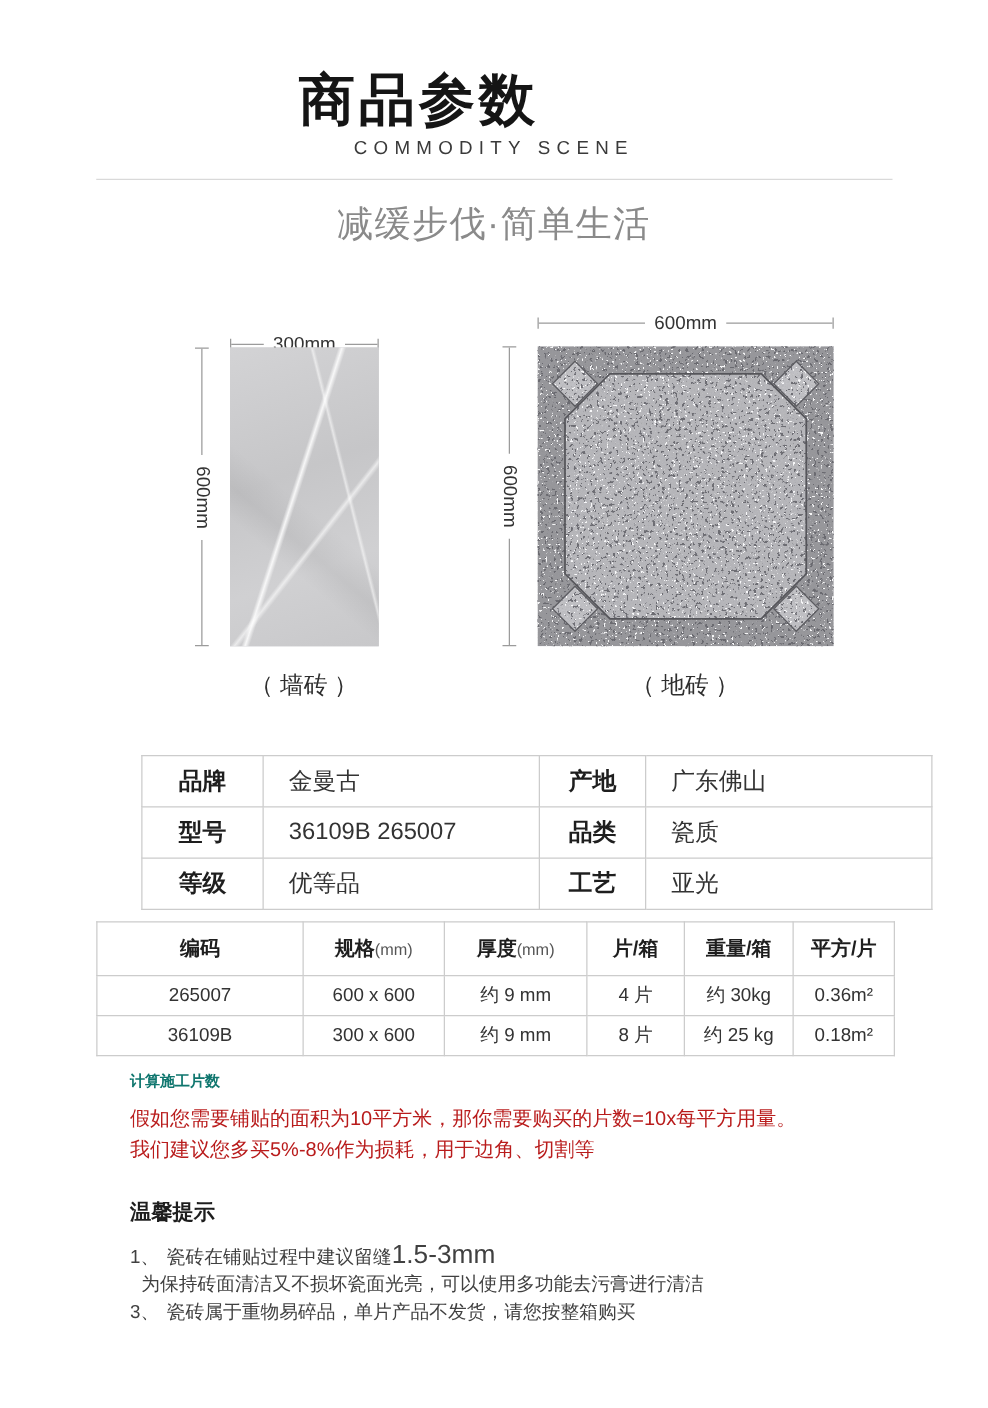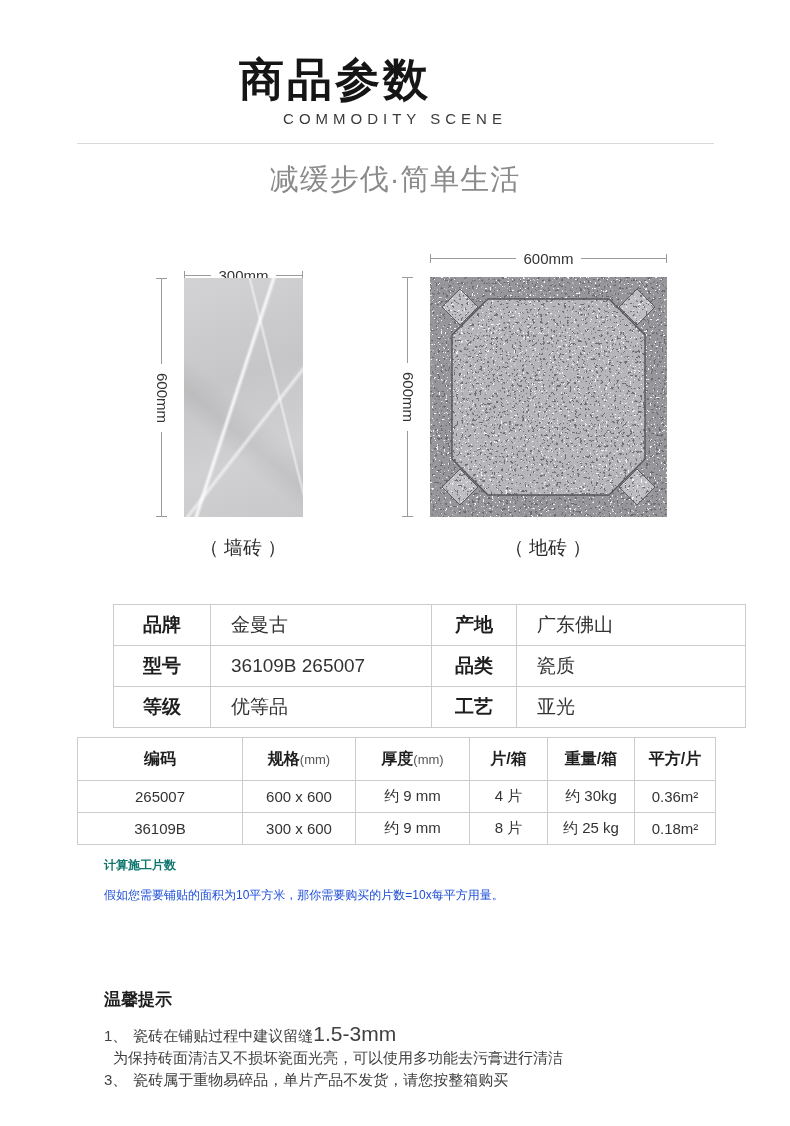--- a/index.html
+++ b/index.html
@@ -55,23 +55,23 @@
 
   
   .spec-table{position:absolute;left:77px;top:737px;border-collapse:collapse;table-layout:fixed;text-align:center;}
   .spec-table th{border:1px solid #cccccc;height:40px;font-size:16px;font-weight:700;color:#1e1e1e;}
   .spec-table th .unit{font-weight:400;font-size:13px;color:#555;}
   .spec-table td{border:1px solid #cccccc;height:29px;font-size:15px;color:#333;}
 
   
   .calc-section{position:absolute;left:104px;top:857px;width:600px;}
   .section-heading{font-size:12px;font-weight:700;color:#0f766e;margin:0 0 9px 0;font-family:Liberation Mono, monospace;}
-  .calc-section p{margin:0;font-size:12px;color:#1d4ed8;line-height:25px;}
-
-  .tips-section{position:absolute;left:104px;top:988px;width:620px;}
+  .calc-section p{margin:0;font-size:16px;color:#b91c1c;line-height:25px;}
+
+  .tips-section{position:absolute;left:104px;top:958px;width:620px;}
   .tips-heading{font-size:17px;font-weight:700;color:#1e1e1e;margin:0 0 12px 0;}
   .tip-line{font-size:15px;color:#404040;line-height:22px;}
   .tip-line .num{padding-right:6px;}
   .tip-line .hl{font-size:21px;line-height:22px;}
   .tip-cont{padding-left:9px;}
 </style>
 </head>
 <body>
 
 <div class="page-title">商品参数</div>
@@ -209,20 +209,21 @@
       <td>8 片</td>
       <td>约 25 kg</td>
       <td>0.18m²</td>
     </tr>
   </tbody>
 </table>
 
 <div class="calc-section">
   <h3 class="section-heading">计算施工片数</h3>
   <p>假如您需要铺贴的面积为10平方米，那你需要购买的片数=10x每平方用量。</p>
+  <p>我们建议您多买5%-8%作为损耗，用于边角、切割等</p>
 </div>
 
 <div class="tips-section">
   <h4 class="tips-heading">温馨提示</h4>
   <div class="tip-line">
     <span class="num">1、</span><span>瓷砖在铺贴过程中建议留缝</span><span class="hl">1.5-3mm</span>
   </div>
   <div class="tip-line tip-cont">为保持砖面清洁又不损坏瓷面光亮，可以使用多功能去污膏进行清洁</div>
   <div class="tip-line">
     <span class="num">3、</span><span>瓷砖属于重物易碎品，单片产品不发货，请您按整箱购买</span>

